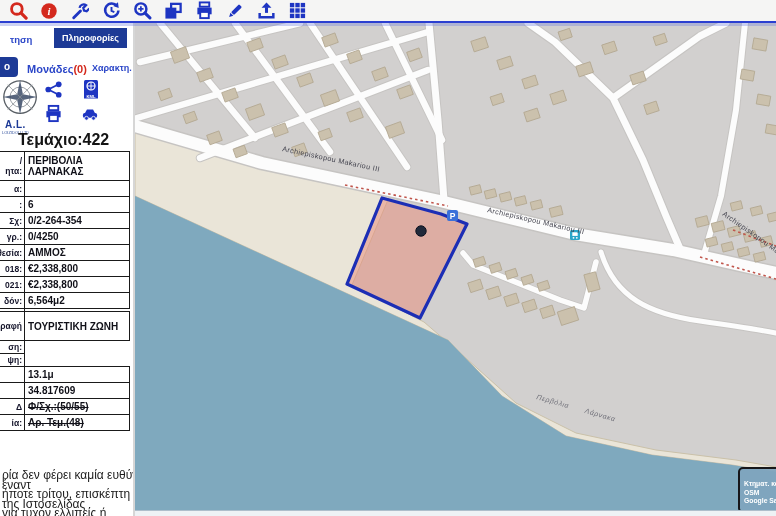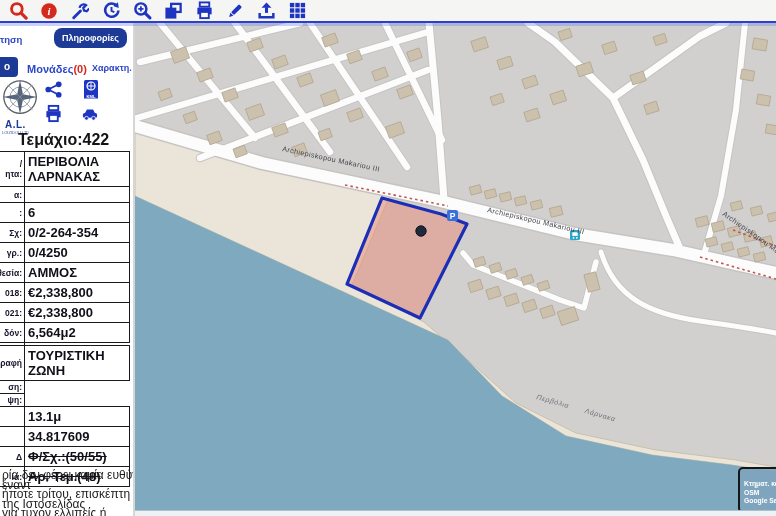--- a/index.html
+++ b/index.html
@@ -11,44 +11,44 @@
            border-bottom:2px solid #2b3fd0;box-shadow:0 3px 0 rgba(110,125,220,.35);
            display:flex;align-items:center;gap:7px;padding-left:6px;z-index:30;}
   .tbtn{width:24px;height:20px;display:flex;align-items:center;justify-content:center;
         background:none;border:none;padding:0;cursor:pointer;}
   .tbtn svg{display:block;}
 
   
   .sidebar{position:absolute;left:0;top:23px;width:133px;height:493px;background:#fff;
            border-right:2px solid #d6d6d6;z-index:20;overflow:hidden;}
   .tabs1{position:absolute;left:0;top:4px;width:100%;height:24px;}
-  .tabcut1{position:absolute;left:0;top:7px;font-size:9.5px;color:#2b46c8;font-weight:700;text-align:center;}
+  .tabcut1{position:absolute;left:10px;top:7px;font-size:9.5px;color:#2b46c8;font-weight:700;text-align:center;}
   .tab-active{position:absolute;left:54px;top:1px;background:#1d3a96;color:#fff;font-size:9px;
-              font-weight:700;padding:5px 8px;border:none;border-radius:8px;cursor:pointer;}
+              font-weight:700;padding:5px 8px;border:none;border-radius:0;cursor:pointer;}
   .tabs2{position:absolute;left:0;top:34px;width:100%;height:24px;}
   .pillcut{position:absolute;left:-10px;top:0px;background:#1d3a96;color:#fff;font-size:10px;
            font-weight:700;padding:4px 8px 5px 14px;border:none;border-radius:4px;cursor:pointer;}
   .t2a{position:absolute;left:27px;top:6px;font-size:11px;color:#2b46c8;font-weight:700;cursor:pointer;background:none;border:none;padding:0;}
   .t2a .red{color:#d4291d;}
   .t2b{position:absolute;left:92px;top:6px;font-size:9px;color:#2b46c8;font-weight:700;cursor:pointer;background:none;border:none;padding:0;}
   .logo{position:absolute;left:0px;top:53px;width:42px;height:46px;}
   .logo-al{position:absolute;left:5px;top:96px;font-size:10px;font-weight:700;color:#1d3a96;letter-spacing:.5px;}
   .logo-sub{position:absolute;left:2px;top:107px;font-size:4px;color:#31519d;white-space:nowrap;}
   .sicon{position:absolute;width:22px;height:20px;background:none;border:none;padding:0;cursor:pointer;
          display:flex;align-items:center;justify-content:center;}
   .si-share{left:42px;top:56px;} .si-kml{left:80px;top:56px;}
   .si-print{left:42px;top:80px;} .si-car{left:79px;top:80px;}
   .ptitle{position:absolute;left:18px;top:108px;font-size:16px;font-weight:700;color:#141414;}
 
   .ptable{position:absolute;left:0;top:129px;width:133px;}
   .trow{display:flex;margin-top:-1px;}
   .tlabel{width:22px;border:1px solid #1a1a1a;border-left:none;font-size:8.5px;font-weight:700;
           color:#14142a;display:flex;align-items:center;justify-content:flex-end;
           padding:1px 2px 1px 0;white-space:pre-line;text-align:right;overflow:hidden;}
-  .tval{width:98px;border:1px solid #1a1a1a;margin-left:-1px;font-size:13px;font-weight:700;
+  .tval{width:98px;border:1px solid #1a1a1a;margin-left:-1px;font-size:10px;font-weight:700;
         color:#101018;display:flex;align-items:center;padding:2px 3px;min-height:11px;position:relative;}
   .trow.tall .tval,.trow.tall .tlabel{min-height:24px;}
   .tval.strike{text-decoration:line-through;}
   .disclaimer{position:absolute;left:2px;top:448px;width:146px;font-size:12px;color:#1c1c1c;
               line-height:9.6px;}
 
   
   .map{position:absolute;left:135px;top:23px;z-index:1;}
   .street-label{font-size:7.2px;fill:#44444f;letter-spacing:.4px;}
   .beach-label{font-size:7px;fill:#71717a;font-style:italic;word-spacing:14px;letter-spacing:.6px;}

